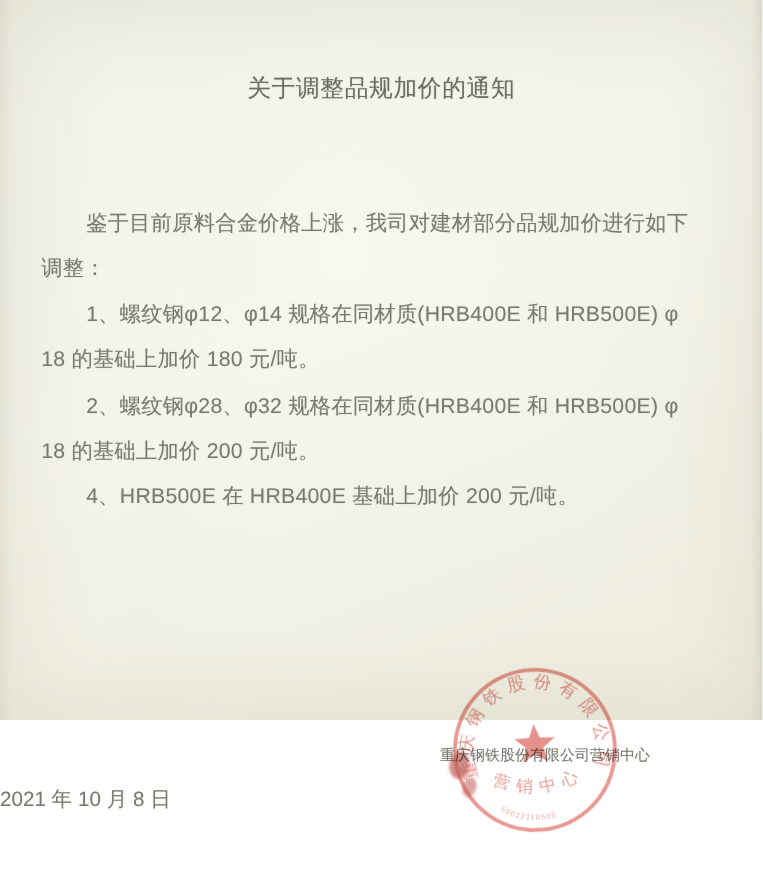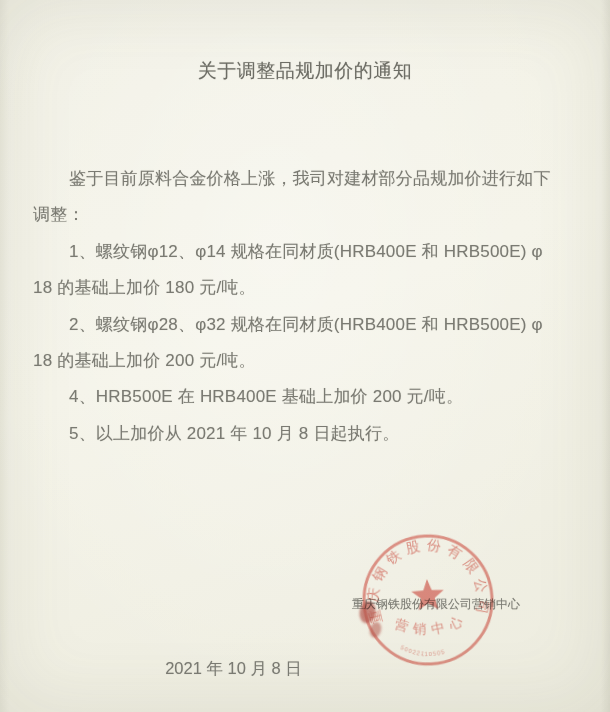--- a/index.html
+++ b/index.html
@@ -3,21 +3,21 @@
 <meta charset="utf-8">
 <style>
   html,body{margin:0;padding:0;}
   body{
     width:610px;height:712px;
     font-family:"Liberation Sans","DejaVu Sans",sans-serif;
     overflow:hidden;
   }
   .page{
     position:relative;
-    width:610px;height:712px;
+    width:610px;height:576px;
     background:
       radial-gradient(ellipse at 45% 35%, rgba(255,255,255,0.35), rgba(255,255,255,0) 70%),
       linear-gradient(to right, rgba(110,110,90,0.07), rgba(110,110,90,0) 1.5%, rgba(110,110,90,0) 98.5%, rgba(110,110,90,0.10)),
       linear-gradient(160deg, #f1f0e5 0%, #f4f3e8 45%, #edecdf 100%);
     box-shadow: inset 0 0 70px 8px rgba(95,95,70,0.10);
   }
   .doc-title{
     position:absolute;top:58px;left:0;width:100%;
     text-align:center;
     font-size:19px;letter-spacing:0.5px;
@@ -36,21 +36,21 @@
     white-space:nowrap;
     letter-spacing:0.2px;
   }
   .line.indent{padding-left:36px;}
   .footer{
     position:absolute;left:0;width:610px;
     color:#7a7a72;
     text-shadow:0 0 1px rgba(122,122,114,0.30);
   }
   .company-line{top:593px;text-align:right;padding-right:90px;font-size:12px;line-height:22px;position:absolute;width:520px;}
-  .date-line{top:629px;text-align:center;padding-right:143px;font-size:16.5px;line-height:22px;position:absolute;width:467px;margin-top:28px;}
+  .date-line{top:629px;text-align:left;padding-right:143px;font-size:16.5px;line-height:22px;position:absolute;width:467px;}
   .seal{
     position:absolute;left:338px;top:510px;width:180px;height:180px;
     mix-blend-mode:multiply;
     opacity:0.88;
     transform:rotate(-3deg);
   }
   .seal text{font-family:"Liberation Sans","DejaVu Sans",sans-serif;}
 </style>
 </head>
 <body>
@@ -60,21 +60,20 @@
   <div class="doc-title">关于调整品规加价的通知</div>
 
   <div class="body-text">
     <div class="line indent">鉴于目前原料合金价格上涨，我司对建材部分品规加价进行如下</div>
     <div class="line">调整：</div>
     <div class="line indent">1、螺纹钢φ12、φ14 规格在同材质(HRB400E 和 HRB500E)  φ</div>
     <div class="line">18 的基础上加价 180 元/吨。</div>
     <div class="line indent">2、螺纹钢φ28、φ32 规格在同材质(HRB400E 和 HRB500E)  φ</div>
     <div class="line">18 的基础上加价 200 元/吨。</div>
     <div class="line indent">4、HRB500E 在 HRB400E 基础上加价 200 元/吨。</div>
-    <div class="line indent">5、以上加价从 2021 年 10 月 8 日起执行。</div>
   </div>
 
   <div class="footer company-line">重庆钢铁股份有限公司营销中心</div>
   <div class="footer date-line">2021 年 10 月 8 日</div>
 
   <svg class="seal" viewBox="0 0 180 180" xmlns="http://www.w3.org/2000/svg">
     <defs>
       <path id="arcCompany" d="M 44.7 111.1 A 50 50 0 1 1 135.3 111.1" fill="none"></path>
       <path id="arcCenter" d="M 52 114 A 80 80 0 0 0 128 114" fill="none"></path>
       <path id="arcSerial" d="M 56.3 134.7 A 56 56 0 0 0 123.7 134.7" fill="none"></path>

